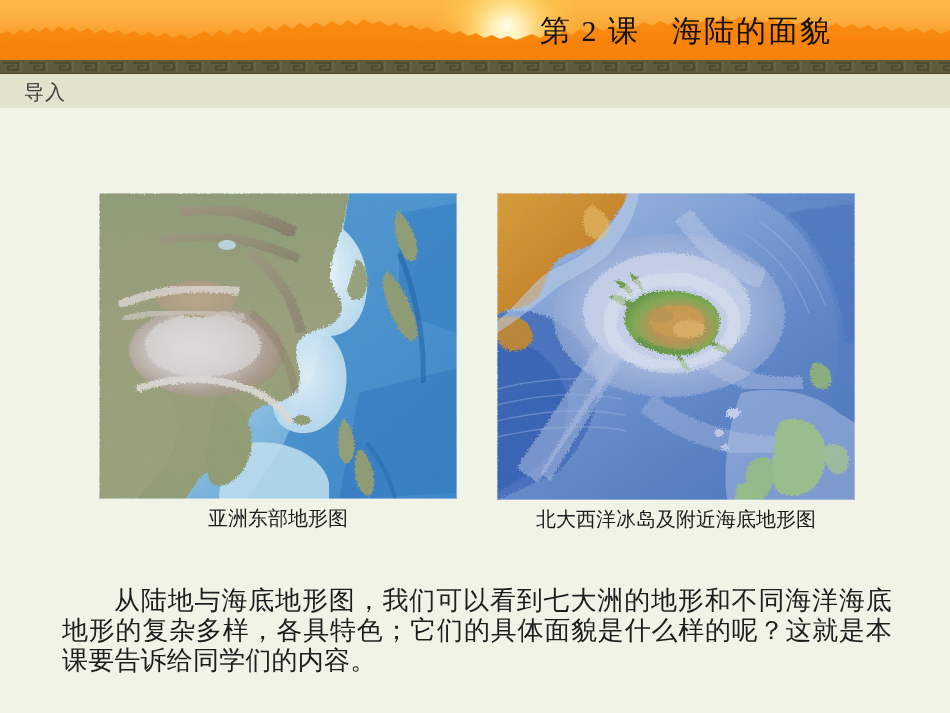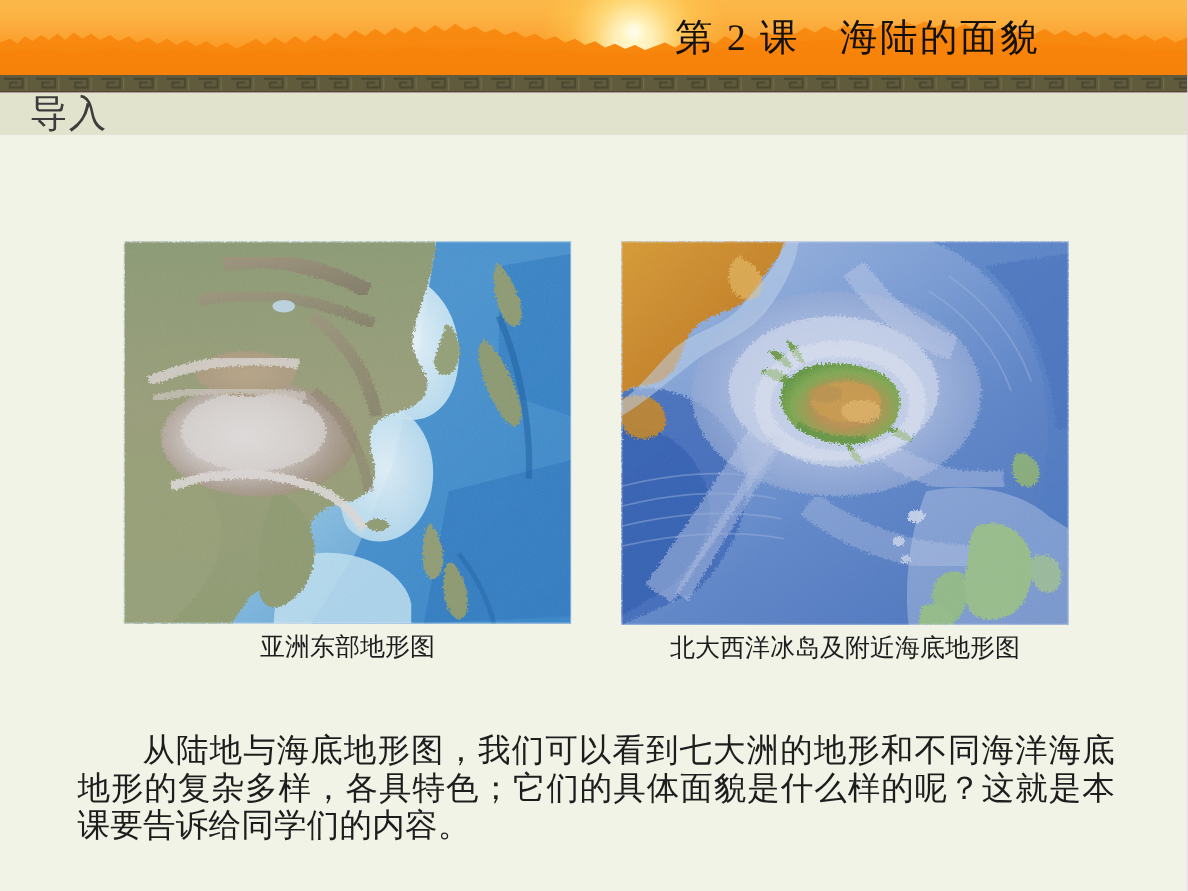--- a/index.html
+++ b/index.html
@@ -9,21 +9,21 @@
   }
   body {
     font-family: "Liberation Serif", "DejaVu Serif", serif;
   }
 
   #slide {
     position: relative;
     width: 950px;
     height: 713px;
     overflow: hidden;
-    background: #d946ef;
+    background: #e5e5e5;
   }
 
   
   #header-banner {
     position: absolute;
     left: 0; top: 0;
     width: 950px;
     height: 60px;
     overflow: hidden;
     background: linear-gradient(to bottom,
@@ -86,21 +86,21 @@
   
   #section-band {
     position: absolute;
     left: 0; top: 74px;
     width: 950px; height: 34px;
     background: #e2e3cd;
   }
   #section-band-label {
     position: absolute;
     left: 24px; top: 77px;
-    font-size: 30px;
+    font-size: 20px;
     line-height: 30px;
     color: #3c3c3c;
     font-family: Liberation Sans, sans-serif;
     letter-spacing: 1px;
   }
 
   
   #body-area {
     position: absolute;
     left: 0; top: 108px;

